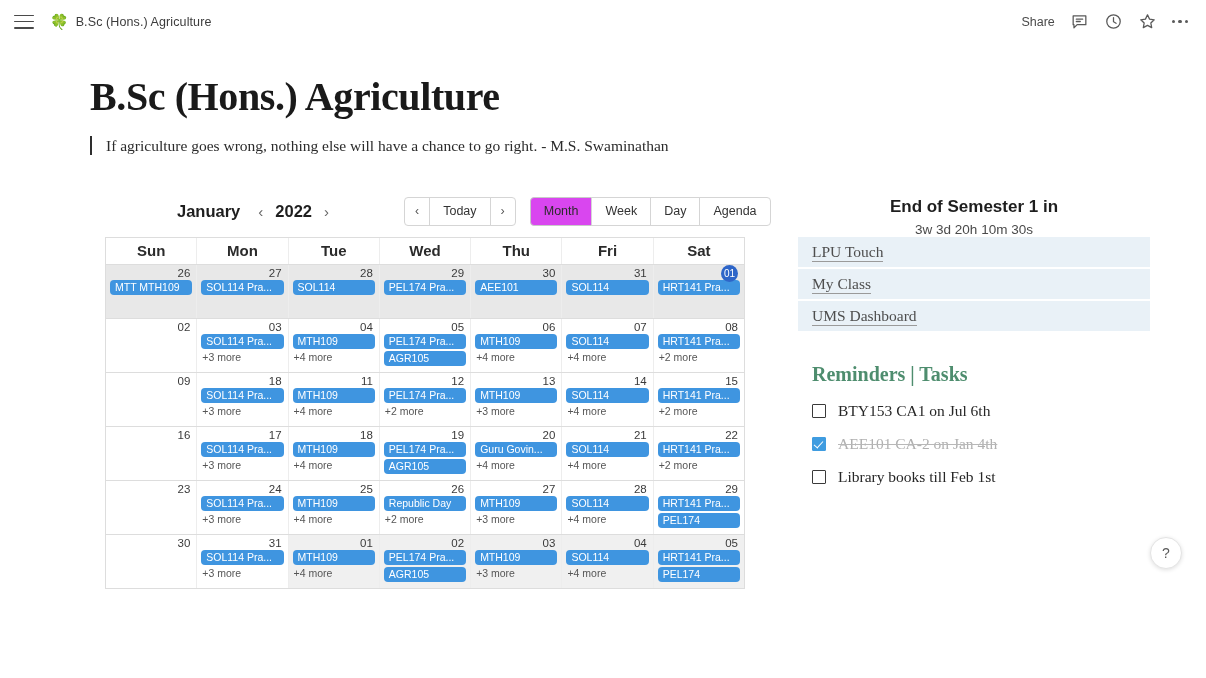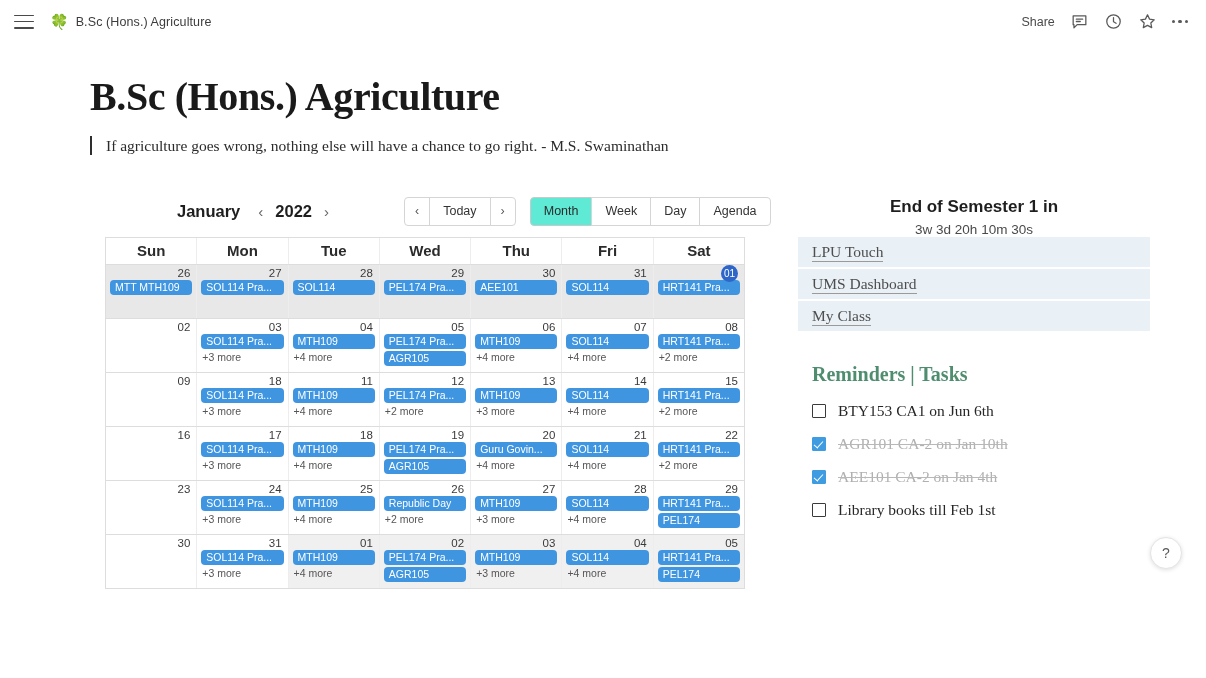--- a/index.html
+++ b/index.html
@@ -83,21 +83,21 @@
     font-size: 12.5px;
     padding: 5px 13px;
     cursor: pointer;
     line-height: 1.35;
     margin-left: -1px;
     white-space: nowrap;
   }
   .btn-group .cbtn:first-child { margin-left: 0; border-radius: 4px 0 0 4px; }
   .btn-group .cbtn:last-child { border-radius: 0 4px 4px 0; }
   .cbtn.arrow { padding: 5px 10px; color: #555; }
-  .cbtn.active { background: #5eead4; border-color: #c9c9c9; color: #2b2b2b; }
+  .cbtn.active { background: #d946ef; border-color: #c9c9c9; color: #2b2b2b; }
 
   
   .calendar {
     width: 640px;
     border: 1px solid #dddddd;
     border-bottom: none;
     background: #fff;
     font-size: 11.5px;
   }
   .cal-head { display: flex; background: #ffffff; border-bottom: 1px solid #dddddd; }
@@ -545,33 +545,29 @@
 
     <div class="right-col">
 
       <div class="countdown">
         <div class="countdown-title">End of Semester 1 in</div>
         <div class="countdown-time">3w 3d 20h 10m 30s</div>
       </div>
 
       <div class="nav-list" id="nav-list">
           <div class="nav-item"><span>LPU Touch</span></div>
+          <div class="nav-item"><span>My Class</span></div>
           <div class="nav-item"><span>UMS Dashboard</span></div>
-          <div class="nav-item"><span>My Class</span></div>
         </div>
 
       <div class="sect-task-title">Reminders | Tasks</div>
       <div class="task-list" id="task-list">
           <div class="task-item">
             <div class="checkbox"></div>
-            <div class="task-label">BTY153 CA1 on Jun 6th</div>
-          </div>
-          <div class="task-item done">
-            <div class="checkbox checked"></div>
-            <div class="task-label">AGR101 CA-2 on Jan 10th</div>
+            <div class="task-label">BTY153 CA1 on Jul 6th</div>
           </div>
           <div class="task-item done">
             <div class="checkbox checked"></div>
             <div class="task-label">AEE101 CA-2 on Jan 4th</div>
           </div>
           <div class="task-item">
             <div class="checkbox"></div>
             <div class="task-label">Library books till Feb 1st</div>
           </div>
         </div>

